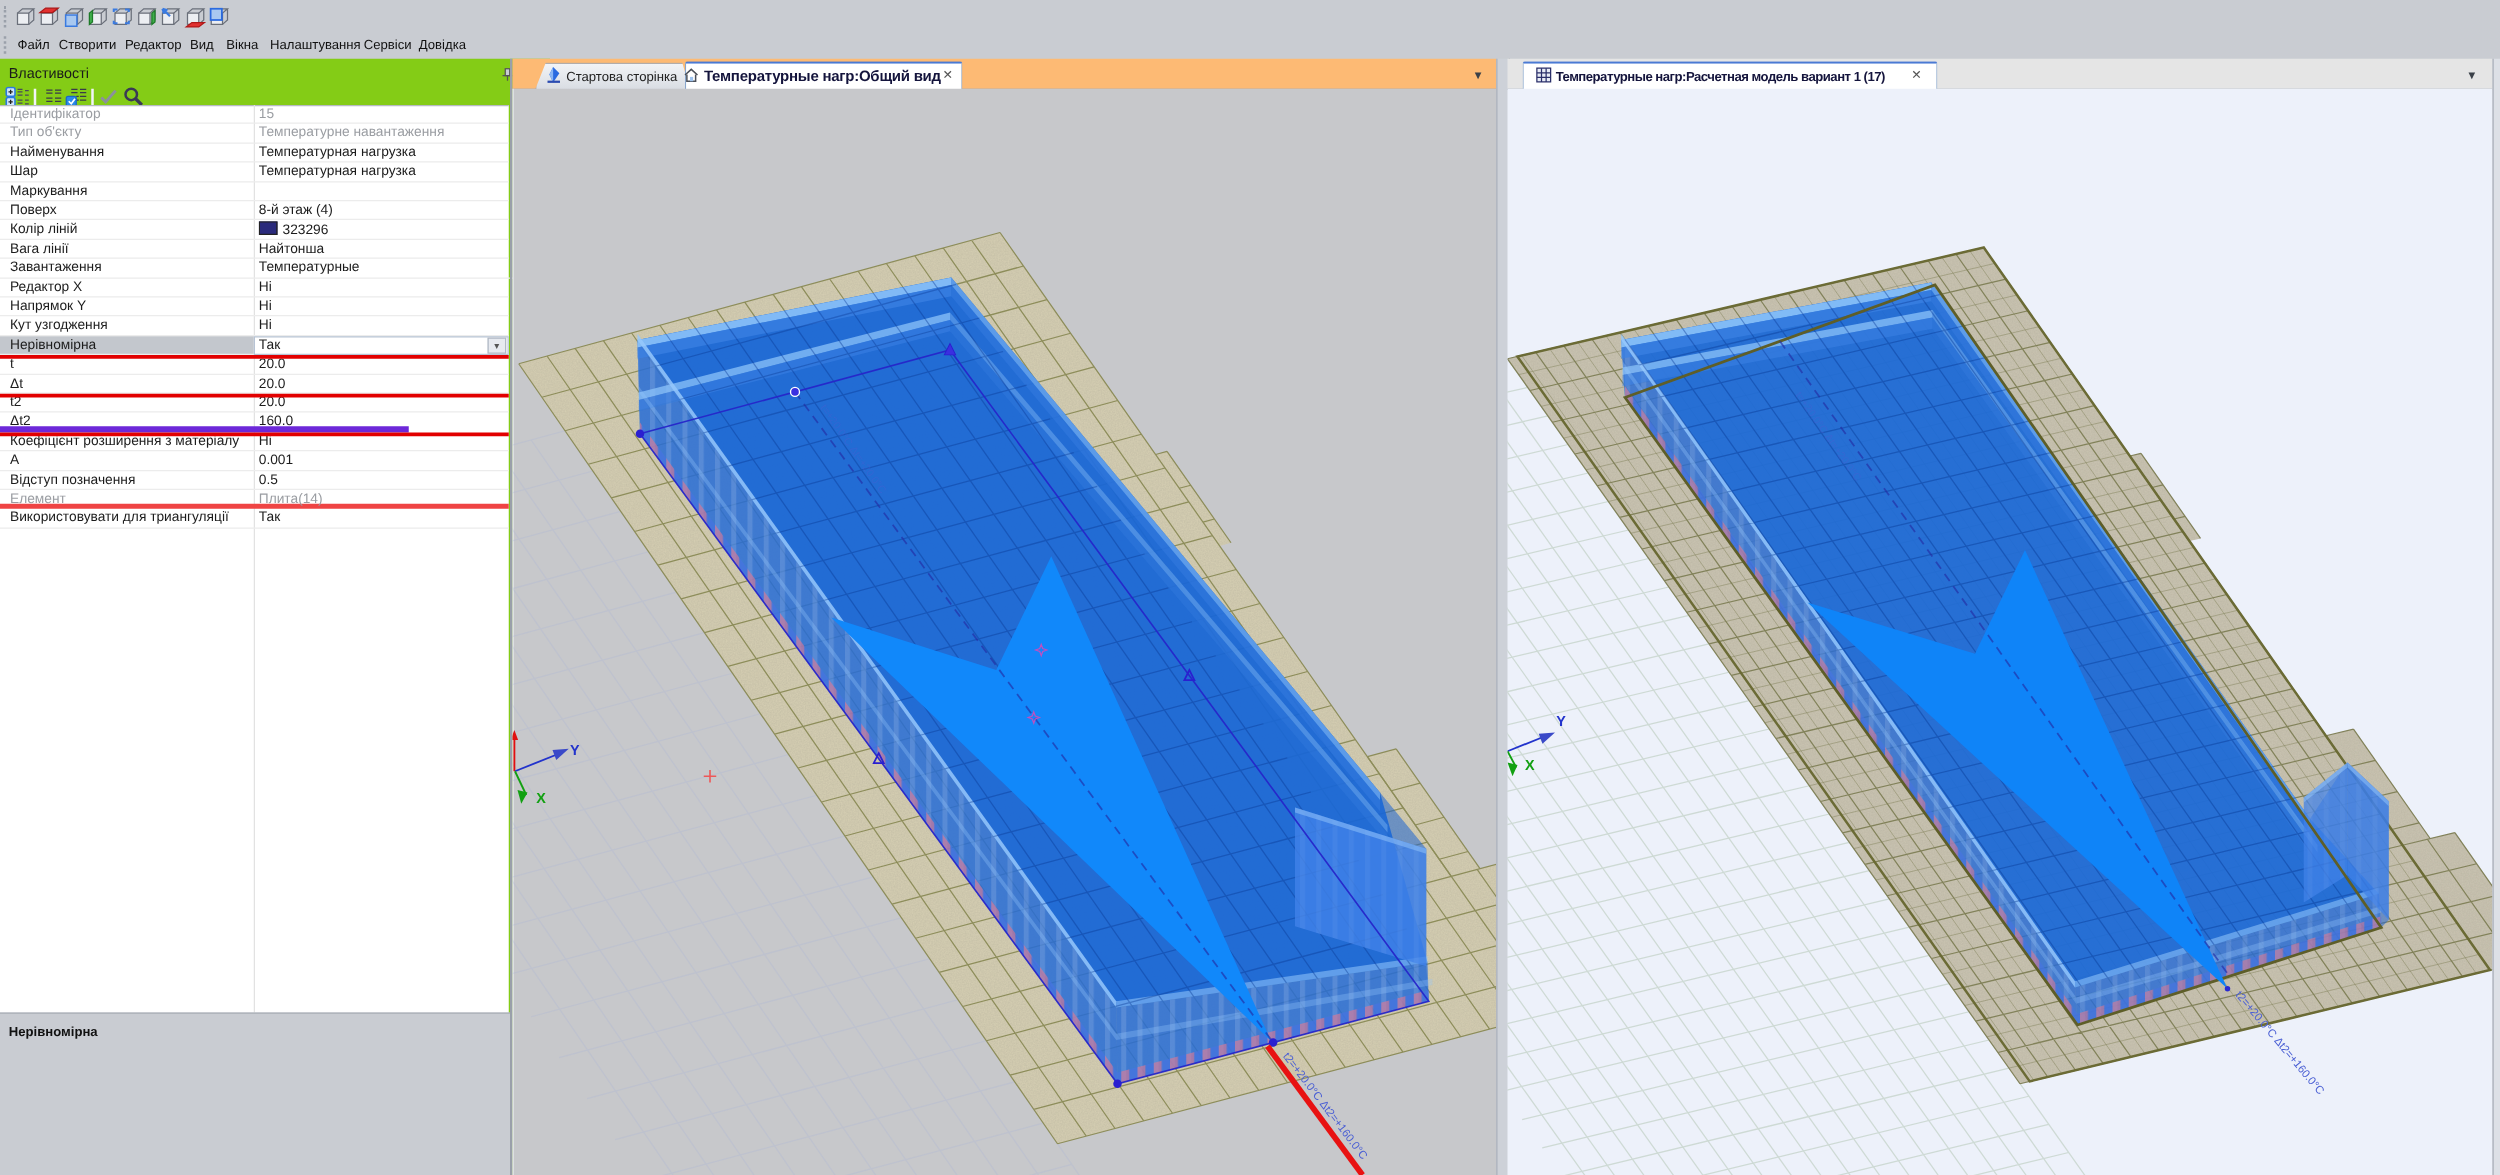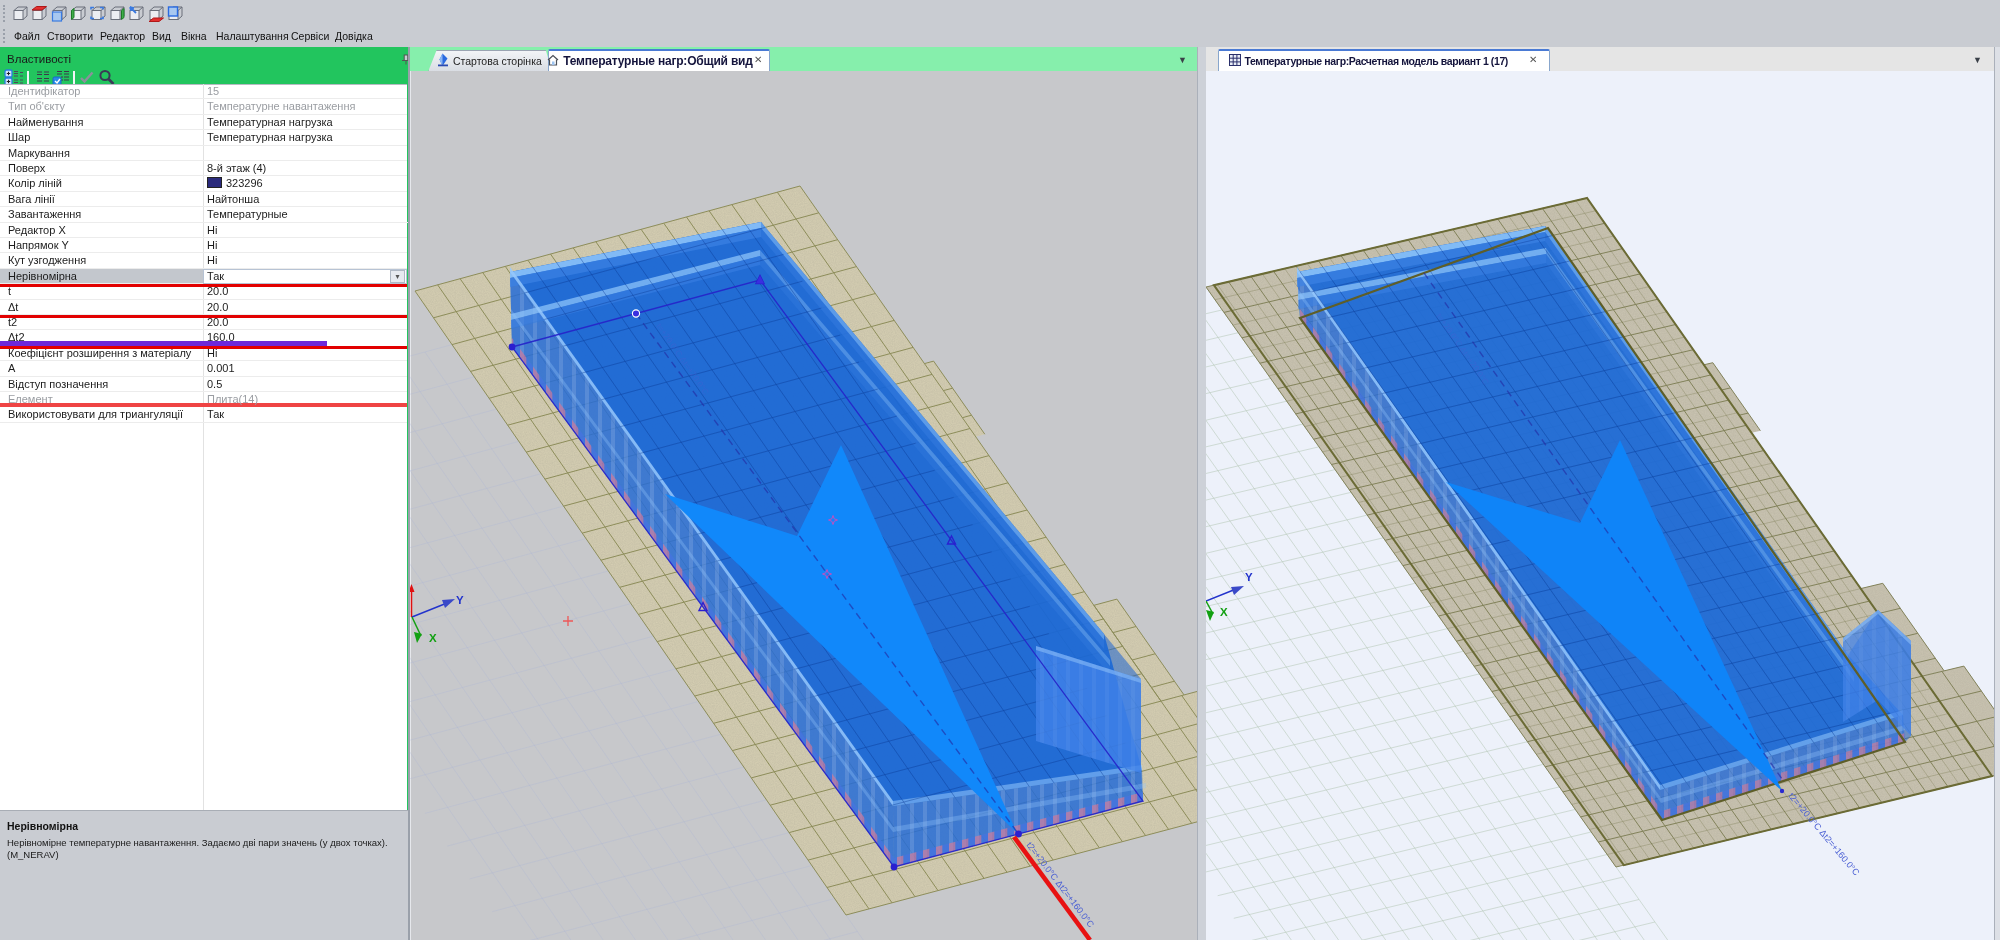--- a/index.html
+++ b/index.html
@@ -75,21 +75,21 @@
 <span style="position:absolute;left:14px;top:3px">Файл</span>
     <span style="position:absolute;left:47px;top:3px">Створити</span>
     <span style="position:absolute;left:100px;top:3px">Редактор</span>
     <span style="position:absolute;left:152px;top:3px">Вид</span>
     <span style="position:absolute;left:181px;top:3px">Вікна</span>
     <span style="position:absolute;left:216px;top:3px">Налаштування</span>
     <span style="position:absolute;left:291px;top:3px">Сервіси</span>
     <span style="position:absolute;left:335px;top:3px">Довідка</span>
 </div>
 
-<div style="position:absolute;left:0;top:47px;width:440px;height:893px;background:#22c55e">
+<div style="position:absolute;left:0;top:47px;width:440px;height:893px;background:#84cc16">
   <div style="position:absolute;left:7px;top:6px;font-size:11.5px;color:#1a1a1a">Властивості</div>
   <svg style="position:absolute;right:29px;top:7px" width="10" height="11" viewBox="0 0 10 11">
       <g stroke="#555" fill="#c9ccd2">
         <rect x="3.2" y="1" width="3.6" height="5.5"></rect>
         <line x1="1" y1="6.5" x2="9" y2="6.5"></line>
         <line x1="5" y1="6.5" x2="5" y2="10.5"></line>
       </g>
     </svg>
   <div style="position:absolute;right:12px;top:6px;font-size:11px;color:#444">✕</div>
   <div style="position:absolute;left:0;top:21px;width:408px;height:17px">
@@ -204,25 +204,24 @@
 <div style="position:absolute;left:0;top:407.4px;width:407px;height:15.4px;border-bottom:1px solid #ececec;box-sizing:border-box">
     <div style="position:absolute;left:8px;top:1px;width:190px;white-space:nowrap;overflow:hidden;color:#1c1c1c">Використовувати для триангуляції</div>
     <div style="position:absolute;left:207px;top:1px;width:195px;white-space:nowrap;overflow:hidden;color:#1c1c1c;z-index:2">Так</div>
   </div>
 <div style="position:absolute;left:0;top:284.2px;width:407px;height:3px;background:#e20000;z-index:5"></div>
 <div style="position:absolute;left:0;top:315.0px;width:407px;height:3px;background:#e20000;z-index:5"></div>
 <div style="position:absolute;left:0;top:345.8px;width:407px;height:3px;background:#e20000;z-index:5"></div>
 
 <div style="position:absolute;left:0;top:810px;width:408px;height:130px;background:#c9ccd2;border-top:1px solid #a8adb5">
   <div style="position:absolute;left:7px;top:9px;font-weight:bold;font-size:10.5px;color:#111">Нерівномірна</div>
-  <div style="position:absolute;left:7px;top:26px;width:400px;font-size:9.5px;color:#1a1a1a;line-height:12px;white-space:nowrap">Нерівномірне температурне навантаження. Задаємо дві пари значень (у двох точках).<br>(M_NERAV)</div>
 </div>
 <div style="position:absolute;left:408px;top:47px;width:2px;height:893px;background:#9aa0aa"></div>
 
-<div style="position:absolute;left:410px;top:47px;width:787px;height:24px;background:#86efac;border-bottom:1px solid #8c96a4">
+<div style="position:absolute;left:410px;top:47px;width:787px;height:24px;background:#fdba74;border-bottom:1px solid #8c96a4">
   <div style="position:absolute;left:18px;top:3px;width:122px;height:21px;background:linear-gradient(#f2f4f7,#d8dce2);border:1px solid #9aa4b2;border-bottom:none;clip-path:polygon(7% 0,95% 0,100% 100%,0 100%)"></div>
   <div style="position:absolute;left:26px;top:6px;font-size:10.5px;color:#222"><svg width="14" height="14" viewBox="0 0 14 14" style="vertical-align:-2px">
         <polygon points="6.5,0.5 11.5,5.5 6.5,13 3.5,6.5" fill="#2a6ae0"></polygon>
         <polygon points="6.5,0.5 6.5,13 3.5,6.5" fill="#8ab6f4"></polygon>
         <rect x="2" y="11.5" width="10" height="1.8" fill="#2a4ab0"></rect>
       </svg> Стартова сторінка</div>
   <div style="position:absolute;left:138px;top:2px;width:220px;height:22px;background:#fff;border:1px solid #88a6cc;border-top:2px solid #4a7ad4;border-bottom:none;border-radius:2px 2px 0 0"></div>
   <div style="position:absolute;left:136px;top:6px;font-size:12px;font-weight:bold;letter-spacing:-0.2px;color:#14143c"><svg width="14" height="14" viewBox="0 0 14 14" style="vertical-align:-2px">
         <g fill="none" stroke="#4a4f58" stroke-width="1.2">
           <path d="M2 7 L7 2.5 L12 7"></path>

